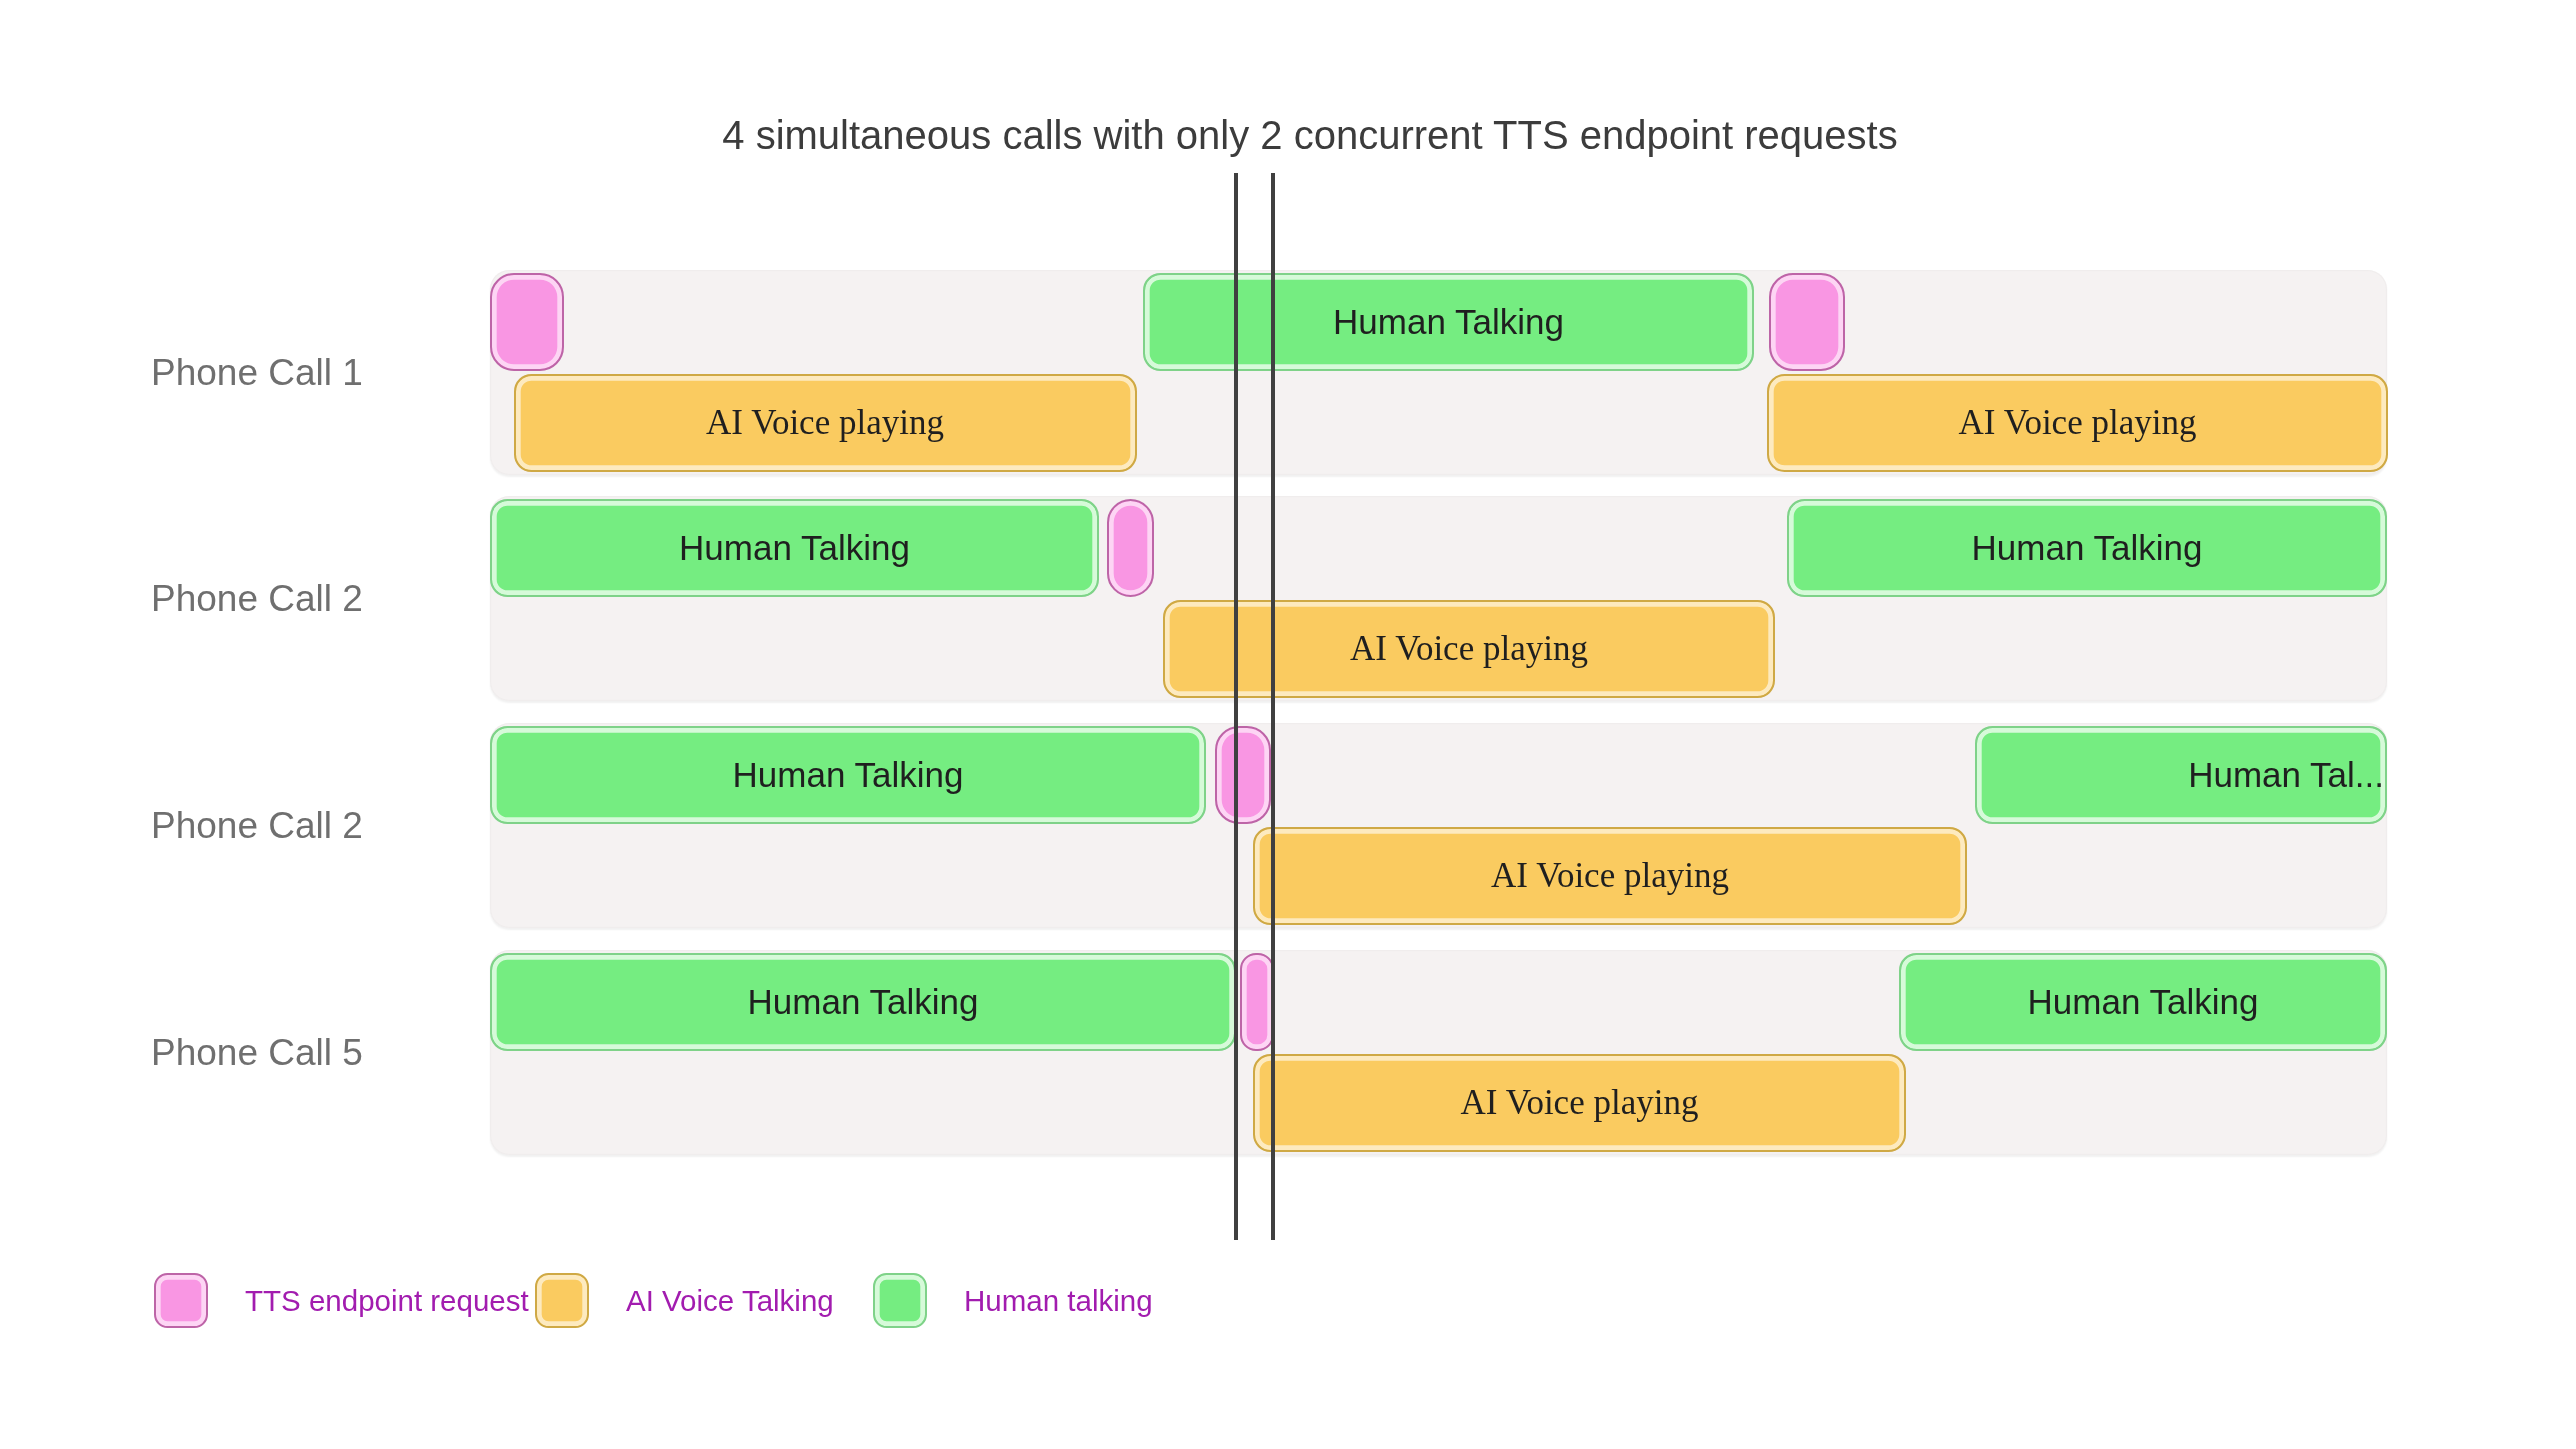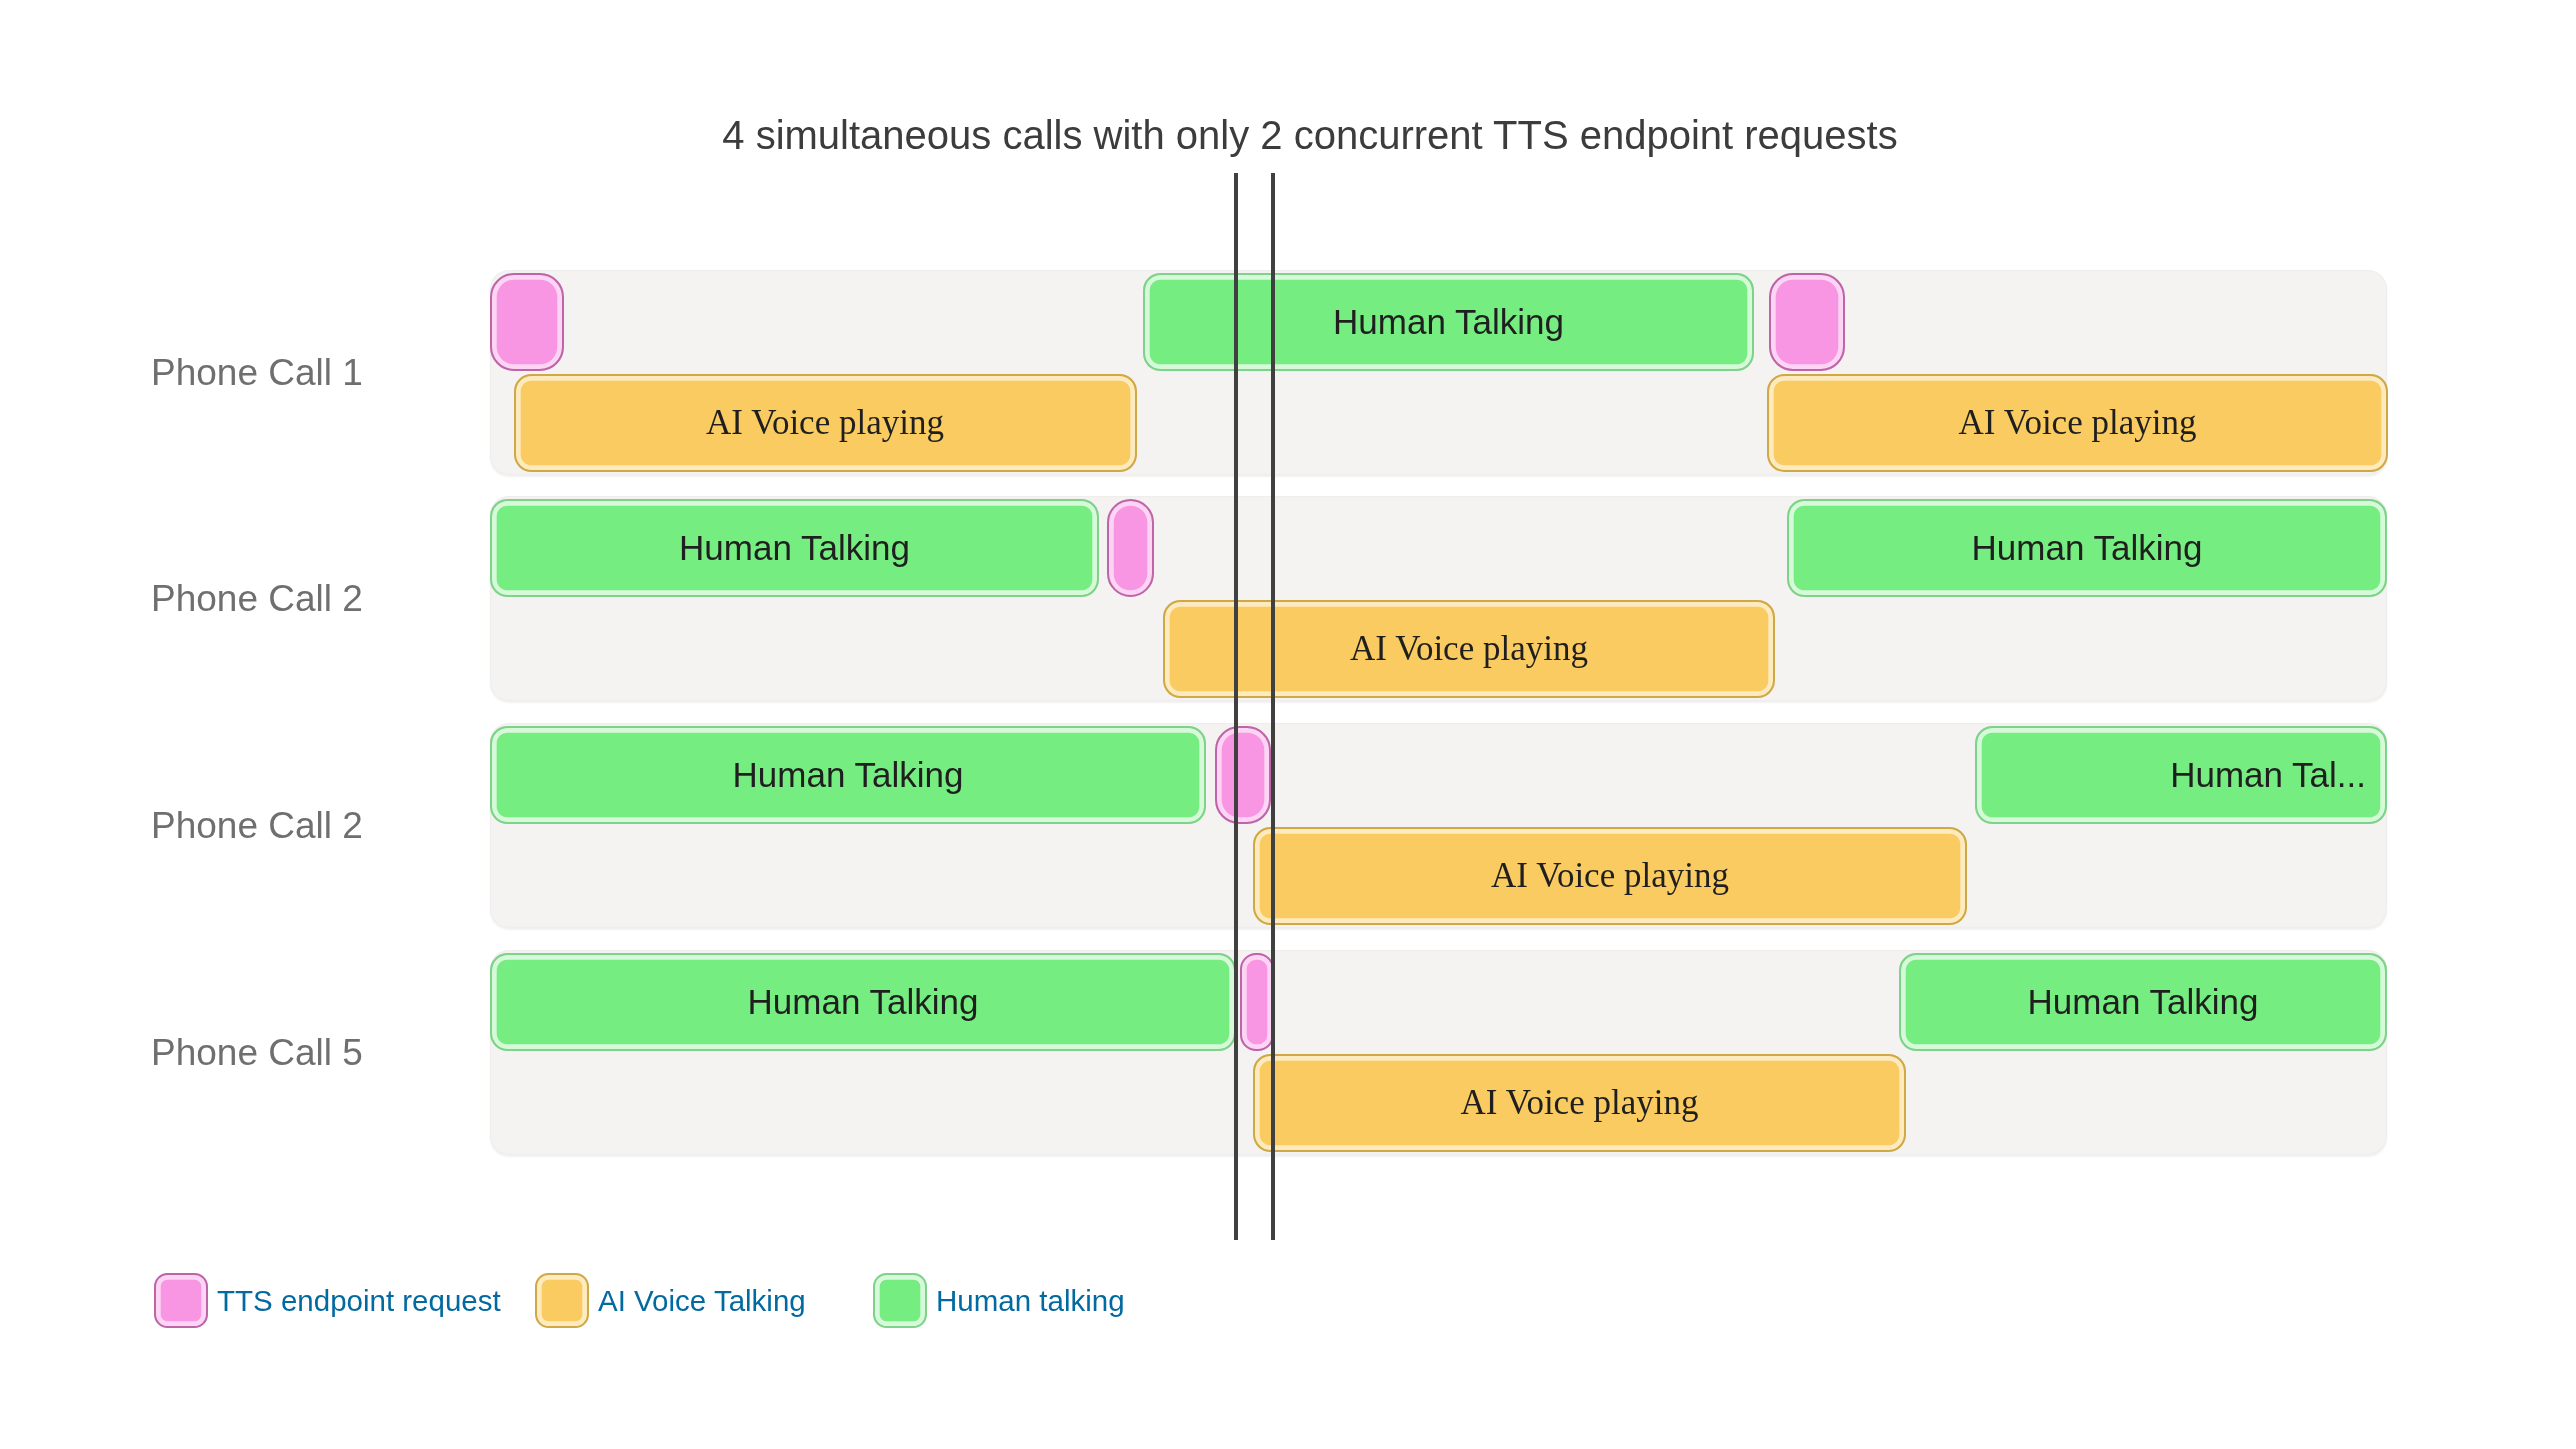--- a/index.html
+++ b/index.html
@@ -15,23 +15,23 @@
   .row-label{position:absolute;left:-339px;top:0;width:322px;height:100%;
              display:flex;align-items:center;font-size:37px;color:#6f6f6f;}
   .bar{position:absolute;box-sizing:border-box;display:flex;align-items:center;justify-content:center;
        font-size:35px;font-weight:500;color:#1f1f1f;border-radius:17.4px;white-space:nowrap;overflow:hidden;z-index:5;}
   .lane-top{top:3.4px;height:98px;}
   .lane-bottom{top:104px;height:98px;font-family:Liberation Serif, serif;}
   .human{background:#75ED81;border:2.7px solid #7FD289;box-shadow:inset 0 0 0 4.7px rgba(255,255,255,0.70);}
   .voice{background:#FACB60;border:2.7px solid #CFA945;box-shadow:inset 0 0 0 4.7px rgba(255,255,255,0.60);}
   .tts{background:#F996E3;border:2.7px solid #BD65A7;box-shadow:inset 0 0 0 4.7px rgba(255,255,255,0.60);border-radius:24px;}
   .pill-narrow{border-radius:16px;}
-  .text-right{justify-content:flex-end;padding-right:19px;}
-  .legend-item{position:absolute;top:1273px;height:55px;display:flex;align-items:center;gap:9px;
-               font-size:29.5px;color:#0369a1;}
+  .text-right{justify-content:flex-end;padding-right:1px;}
+  .legend-item{position:absolute;top:1273px;height:55px;display:flex;align-items:center;gap:37px;
+               font-size:29.5px;color:#a21caf;}
   .swatch{width:54px;height:55px;border-radius:13.4px;box-sizing:border-box;flex:0 0 auto;}
 </style>
 </head>
 <body>
 
 <div class="canvas">
 
   <div class="title">4 simultaneous calls with only 2 concurrent TTS endpoint requests</div>
 
   <div class="row" style="top:270px">

